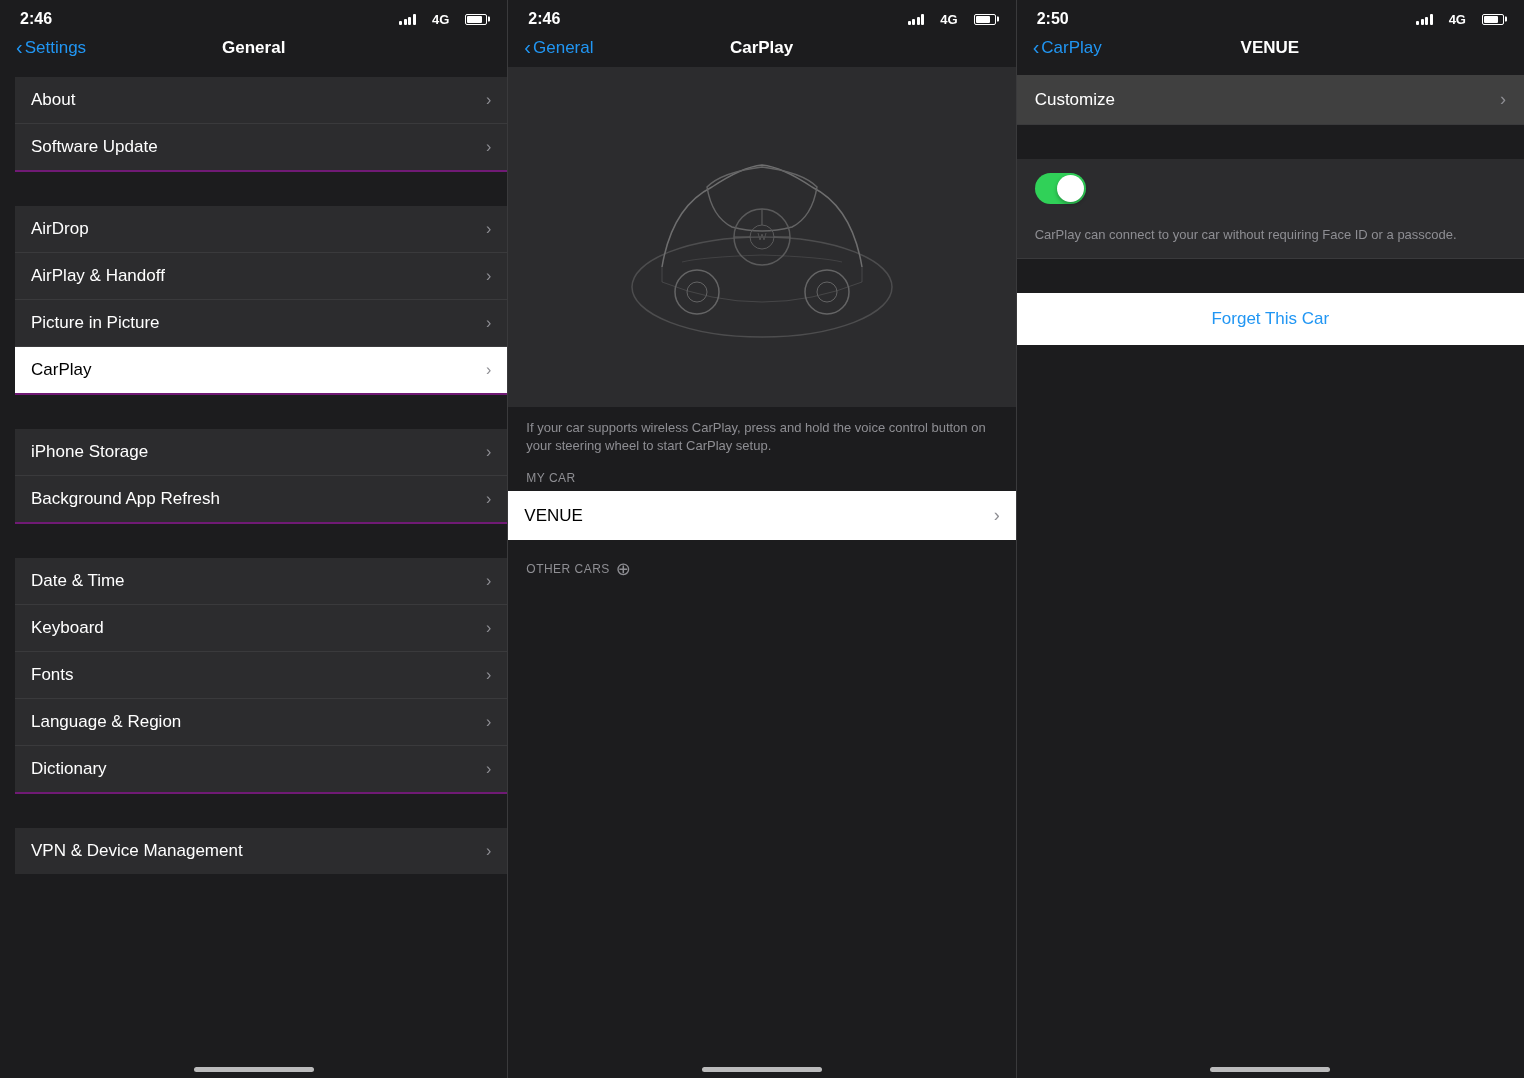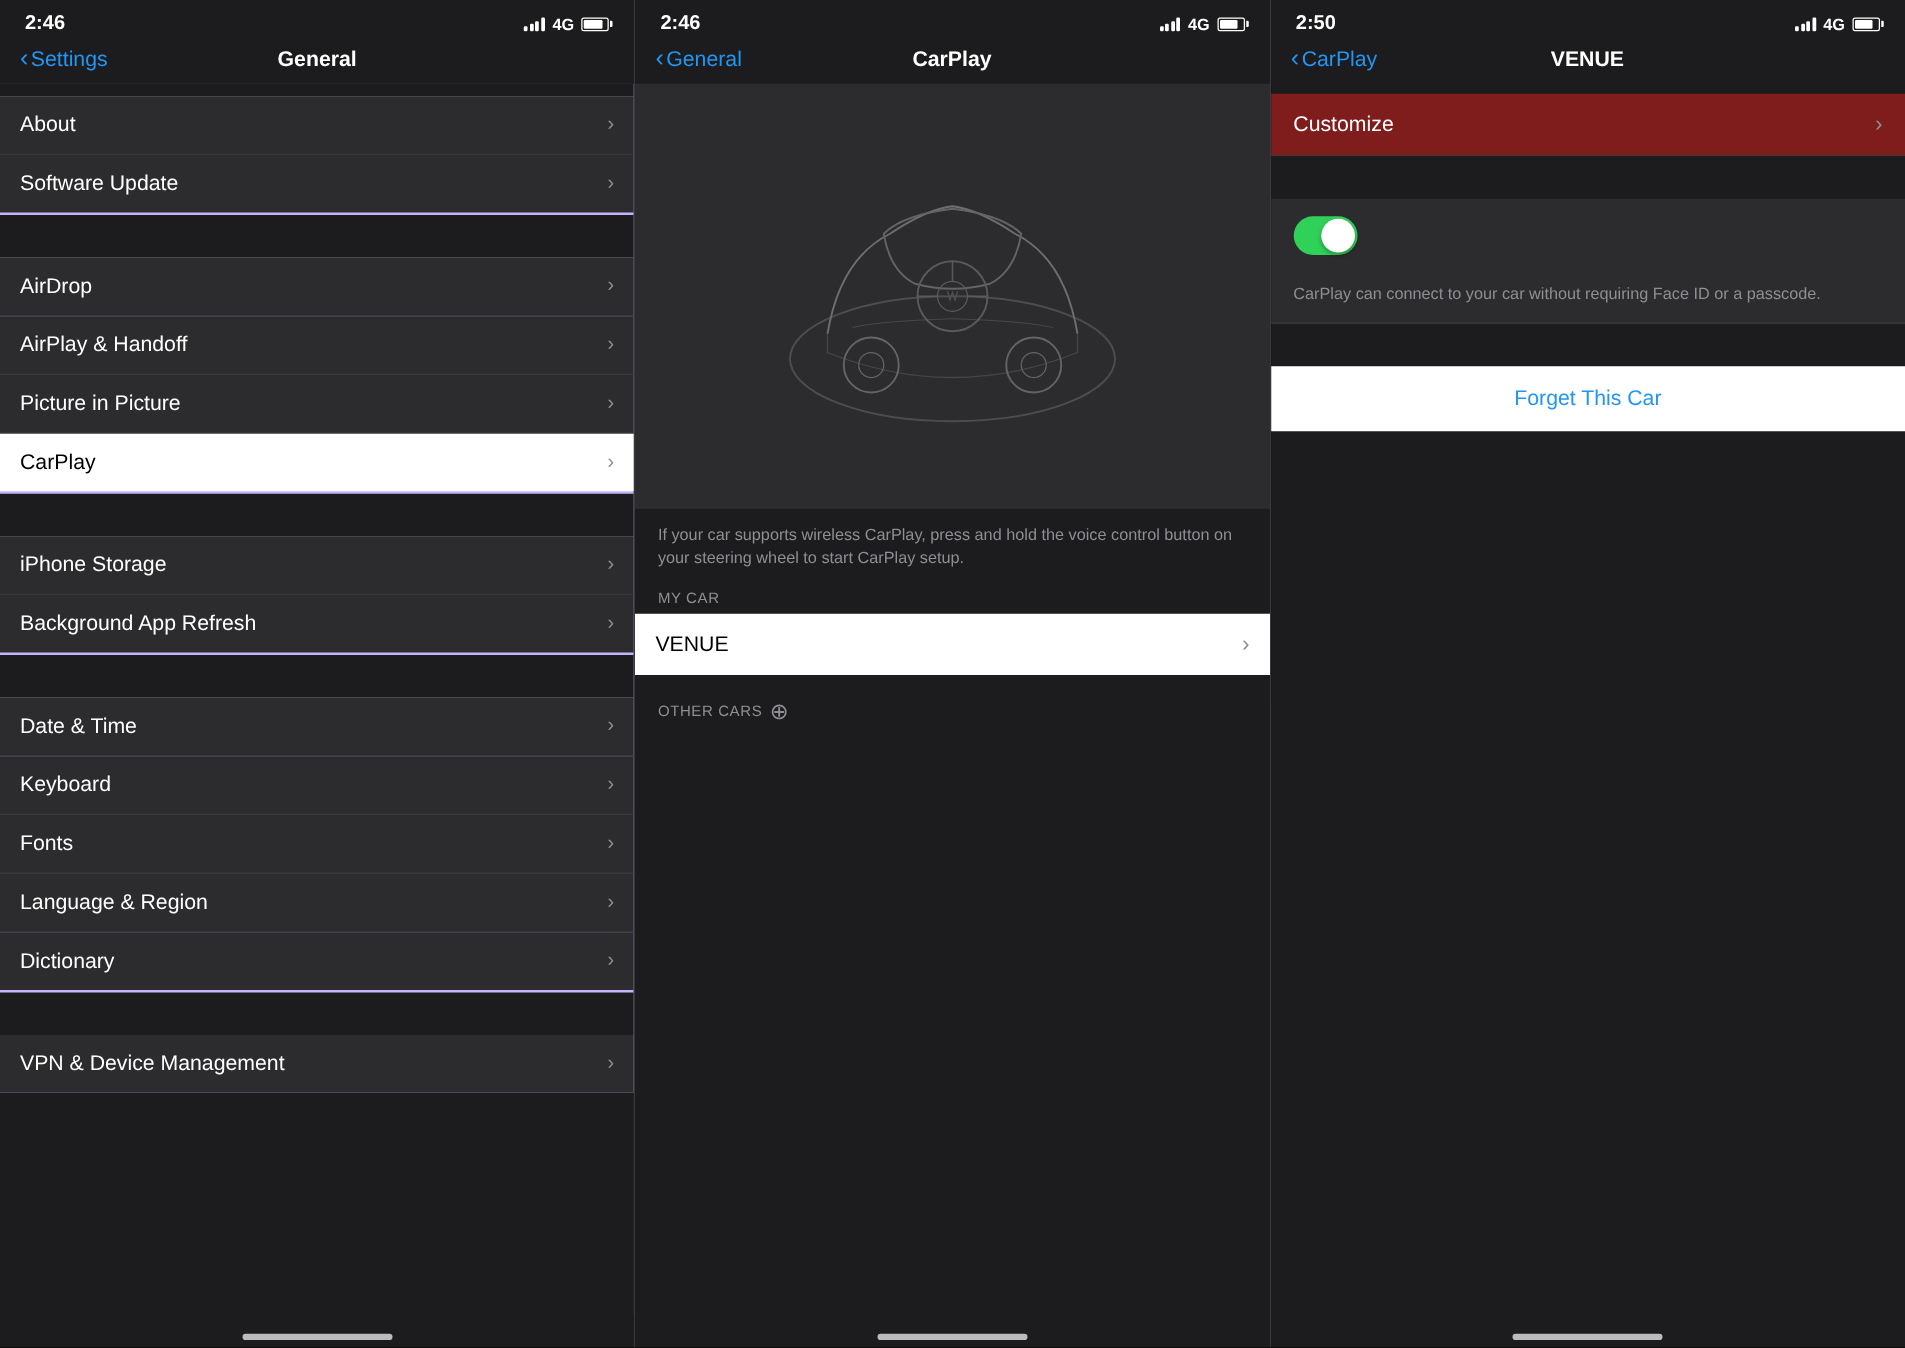--- a/index.html
+++ b/index.html
@@ -31,21 +31,21 @@
       background: #1c1c1e;
     }
     .status-time {
       font-size: 16px;
       font-weight: 600;
       color: #fff;
     }
     .status-icons {
       display: flex;
       align-items: center;
-      gap: 6px;
+      gap: 16px;
       color: #fff;
       font-size: 13px;
     }
     .signal-bars {
       display: flex;
       align-items: flex-end;
       gap: 1.5px;
       height: 12px;
     }
     .signal-bar {
@@ -110,21 +110,22 @@
     }
 
     
     .scroll-area {
       flex: 1;
       overflow: hidden;
     }
 
     
     .settings-list {
-      background: #c4b5fd;
+      background: #701a75;
+      margin-left: 15px;
     }
     .settings-group {
       margin-bottom: 2px;
     }
     .settings-row {
       display: flex;
       align-items: center;
       justify-content: space-between;
       padding: 13px 16px;
       background: #2c2c2e;
@@ -248,21 +249,21 @@
     }
     .venue-settings-area {
       flex: 1;
       padding-top: 8px;
     }
     .customize-row {
       display: flex;
       align-items: center;
       justify-content: space-between;
       padding: 14px 18px;
-      background: #7f1d1d;
+      background: #404040;
       border-bottom: 0.5px solid #3a3a3c;
     }
     .customize-label {
       font-size: 17px;
       color: #fff;
     }
     .section-divider {
       height: 34px;
       background: #1c1c1e;
     }

